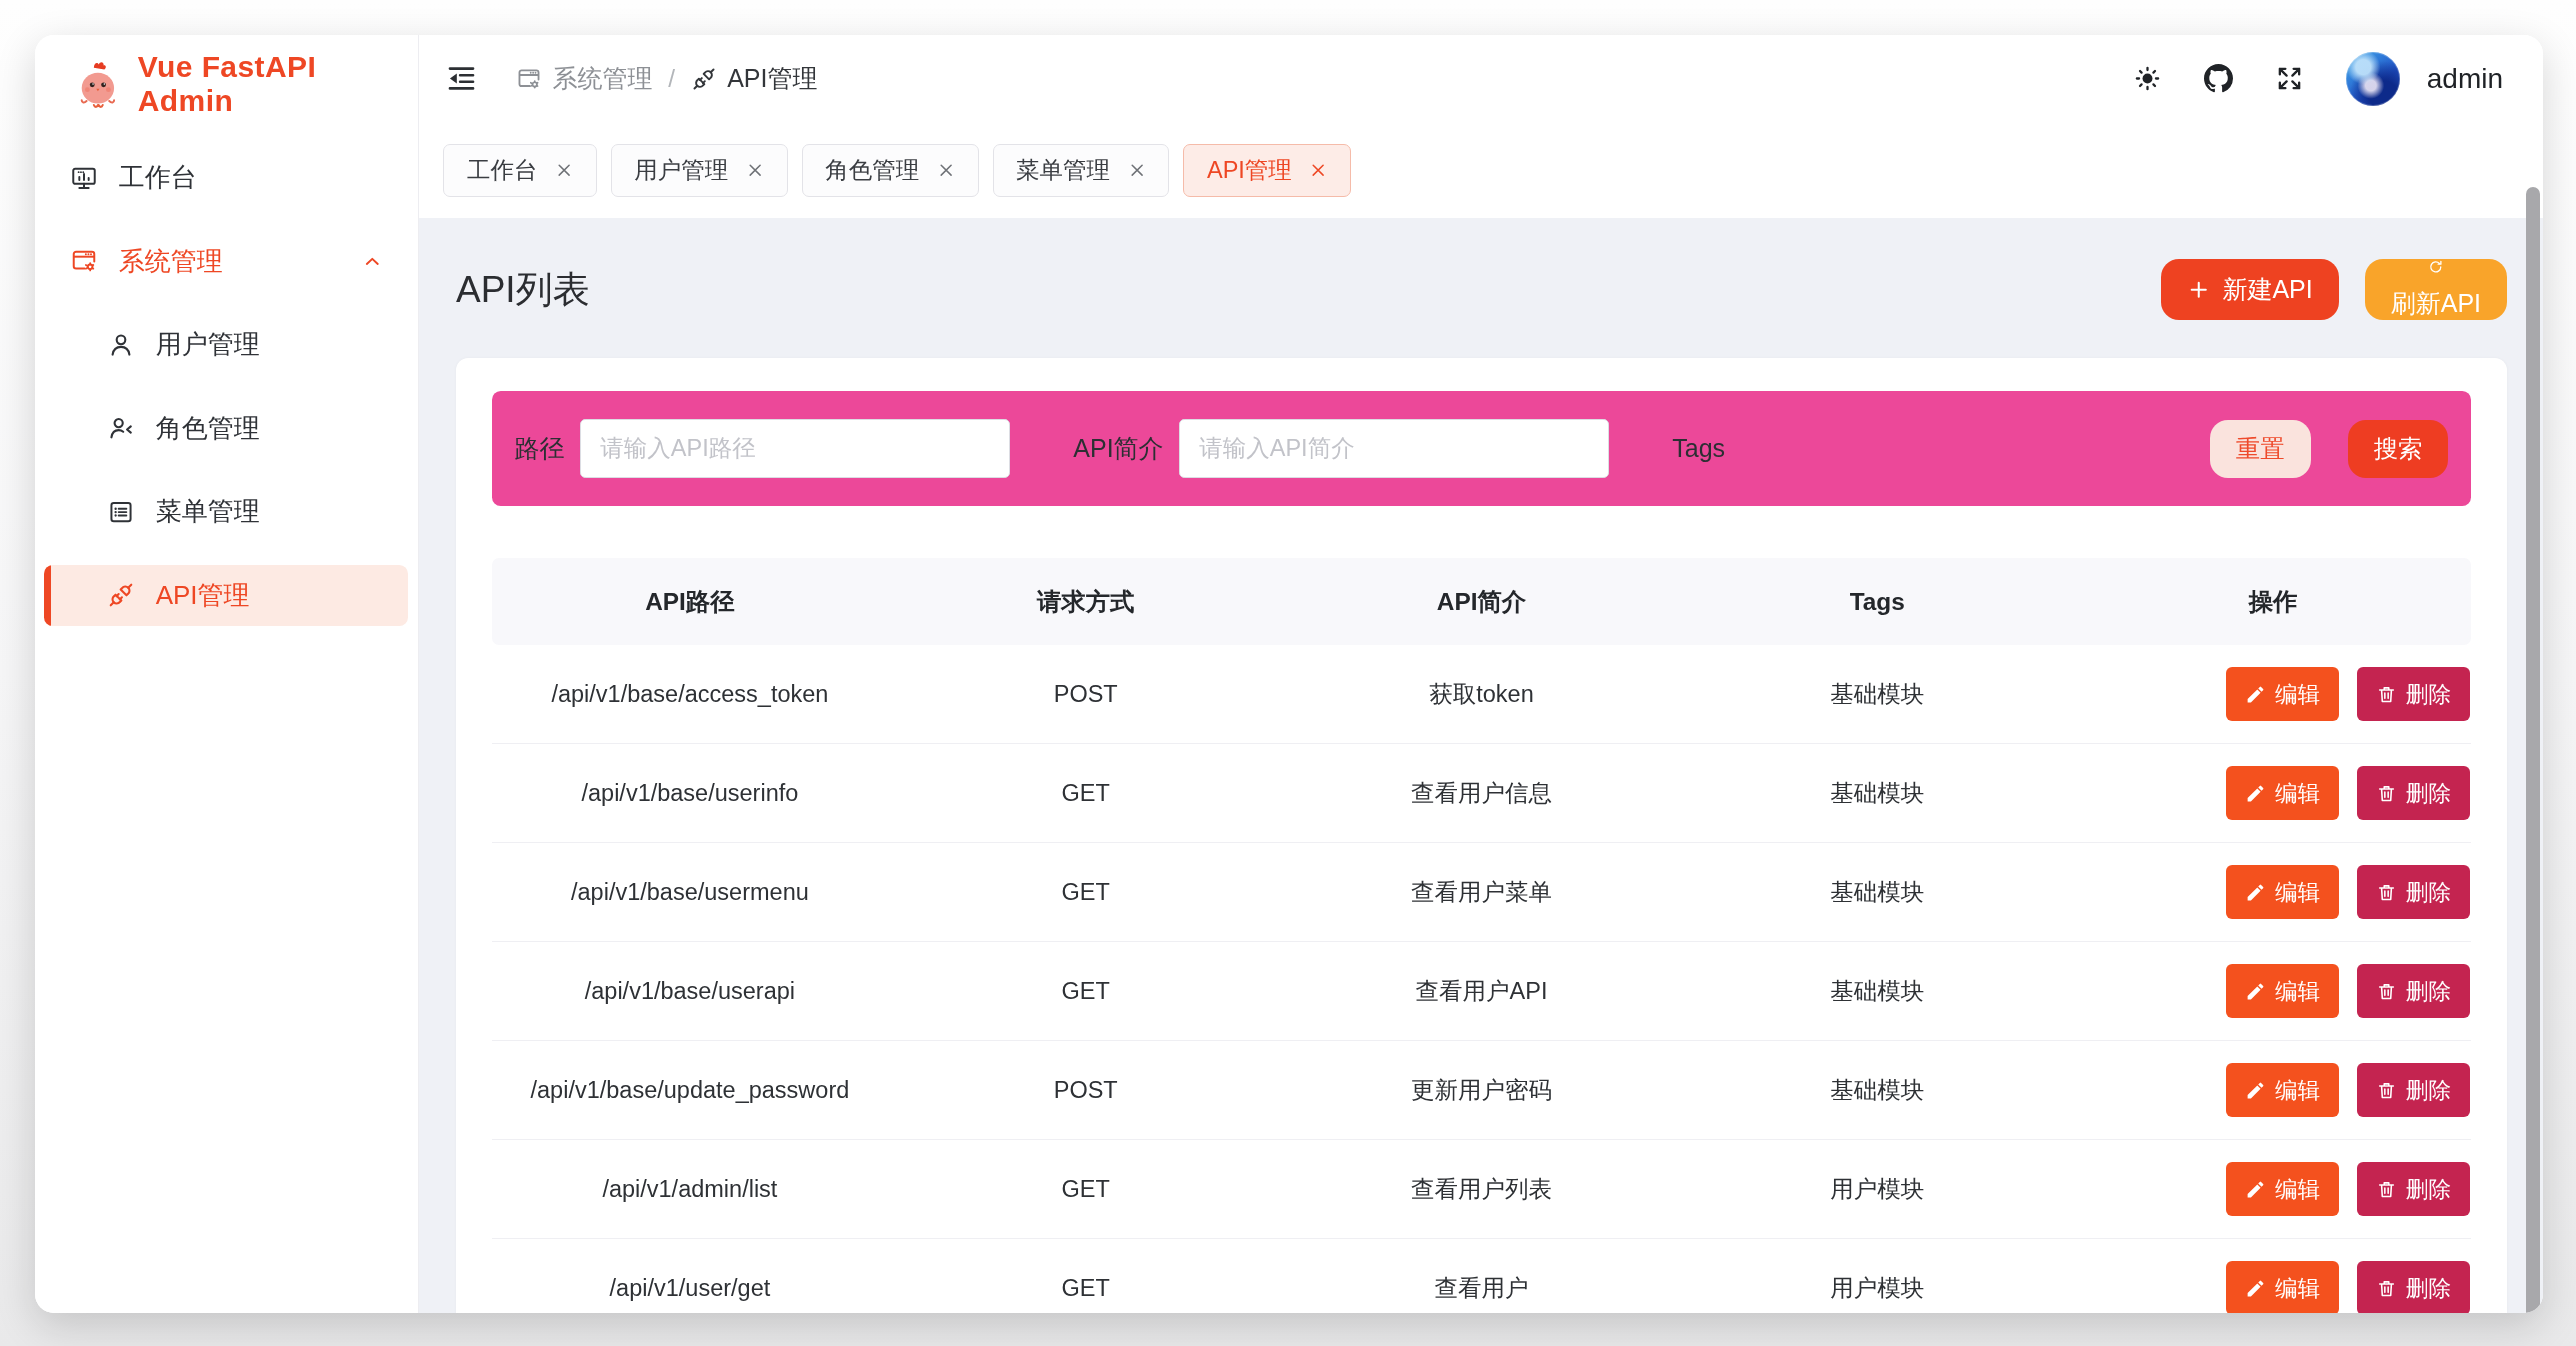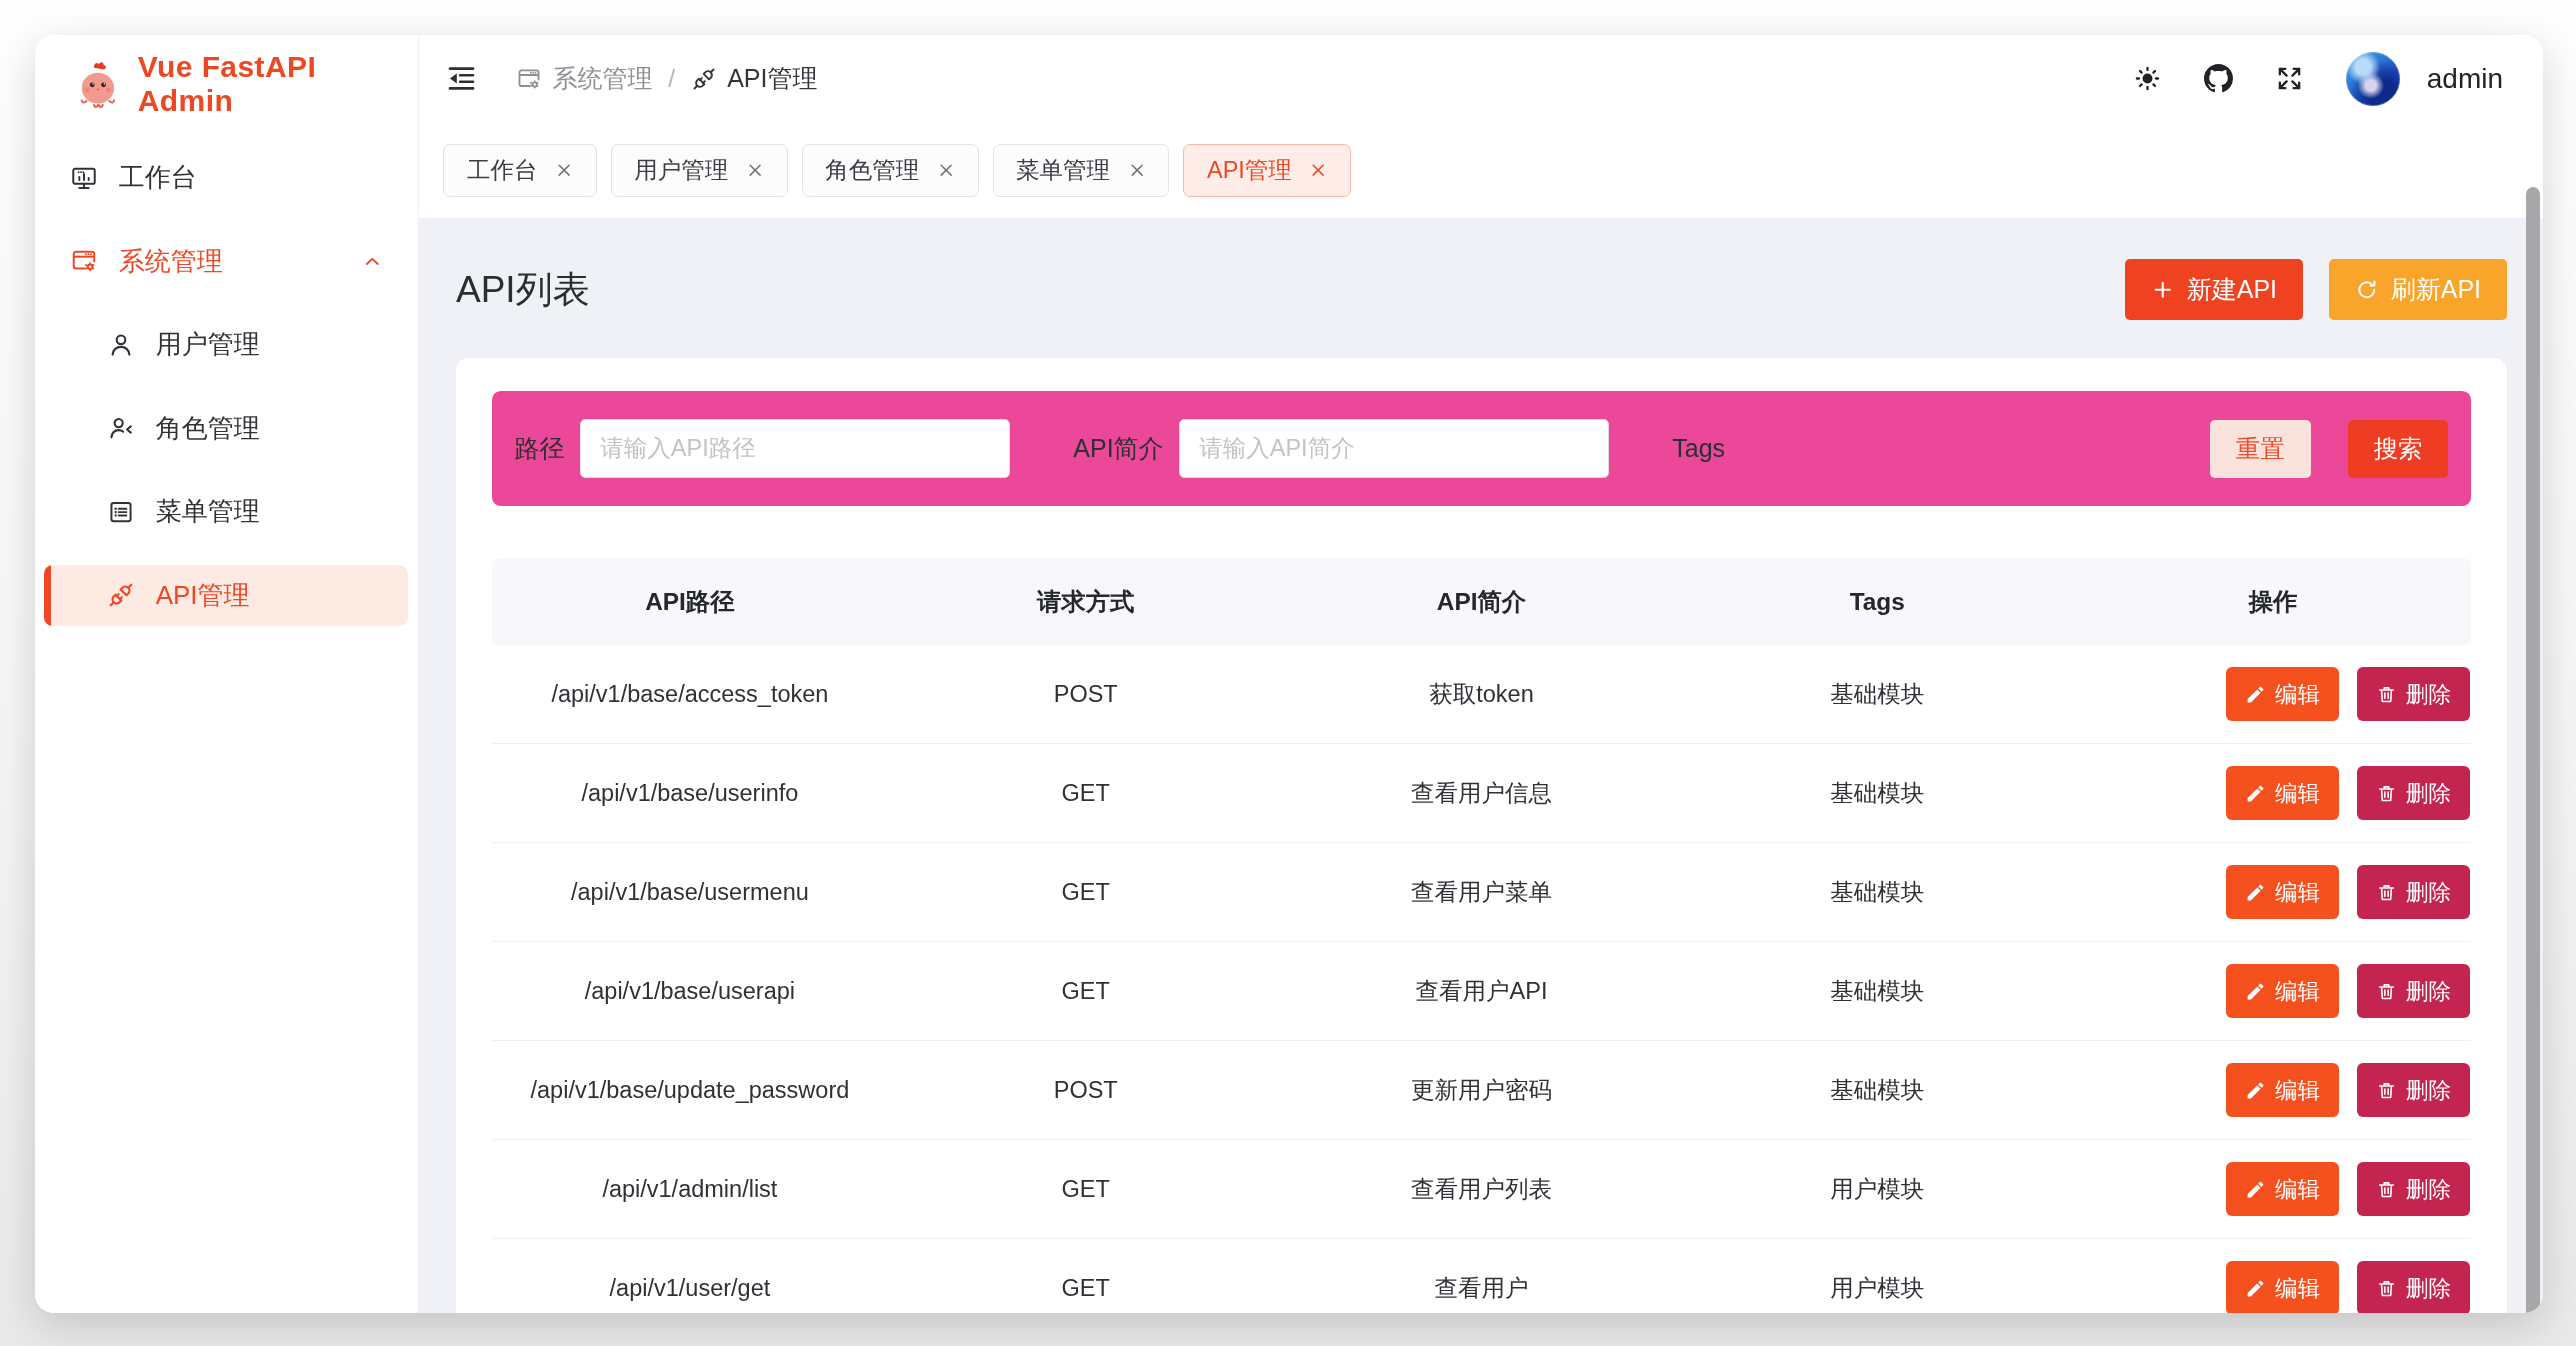--- a/index.html
+++ b/index.html
@@ -56,24 +56,24 @@
     border:0.9px solid #e3e3e8;border-radius:7px;background:#fcfcfd;font-size:23.5px;color:#3a3d42;cursor:pointer;}
   .tab .tab-x{width:18.3px;height:18.3px;color:#6f7control3;color:#6f7277;}
   .tab.tab-active{background:#fdece7;border-color:#f5bba9;color:#ee4724;}
   .tab.tab-active .tab-x{color:#ee4724;}
   
   .content{flex:1;background:#eff1f6;padding:0 36px 0 37px;overflow:hidden;}
   .page-head{margin-top:40px;height:63px;display:flex;align-items:center;}
   .page-title{font-size:37px;font-weight:500;color:#2b2d31;}
   .head-btns{margin-left:auto;display:flex;gap:26px;}
   .btn{display:inline-flex;align-items:center;justify-content:center;gap:12.2px;border:none;cursor:pointer;
-    font-family:inherit;border-radius:5px;font-size:25px;color:#fff;height:61px;padding:0 26px;}
+    font-family:inherit;border-radius:18px;font-size:25px;color:#fff;height:61px;padding:0 26px;}
   .btn .bi{width:23.5px;height:23.5px;}
   .btn-create{background:#ee4221;}
-  .btn-refresh{background:#f9a42a;}
+  .btn-refresh{background:#f9a42a;flex-direction:column;}
   .card{margin-top:37px;background:#fff;border-radius:12.2px;padding:33px 36px;box-shadow:0 0.9px 3.5px rgba(20,30,50,.04);}
   
   .filterbar{background:#ec4899;border-radius:8.7px;height:115px;display:flex;align-items:center;padding:0 22.6px;}
   .f-group{display:flex;align-items:center;gap:15.7px;margin-right:63px;}
   .f-label{font-size:25px;color:#2c2f33;white-space:nowrap;}
   .f-input{width:390px;height:57px;border:0.9px solid #dcdde3;border-radius:5.2px;background:#fff;
     font-family:inherit;font-size:23.5px;color:#333;padding:0 19px;outline:none;}
   .f-input::placeholder{color:#c2c3c9;}
   .f-btns{margin-left:auto;display:flex;gap:37px;}
   .btn-reset{background:#fae3dd;color:#ee4a2b;height:58px;padding:0 26px;font-size:24.4px;}

